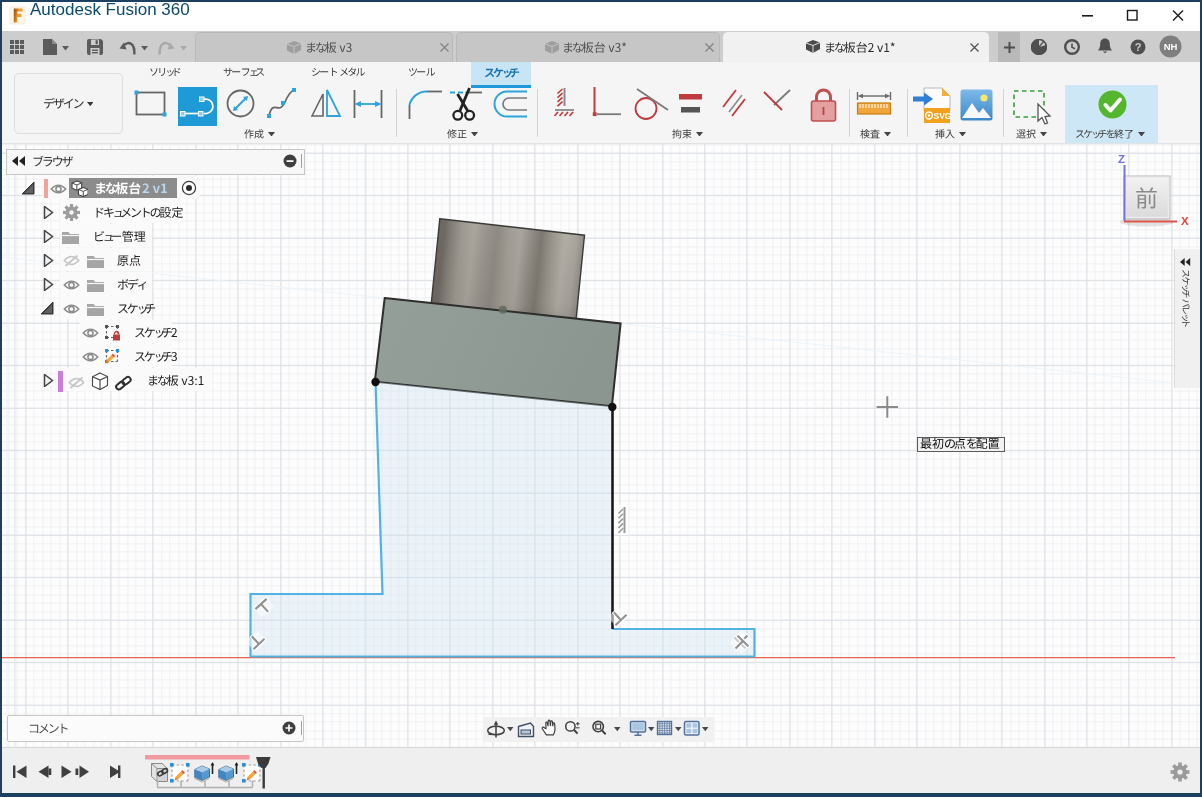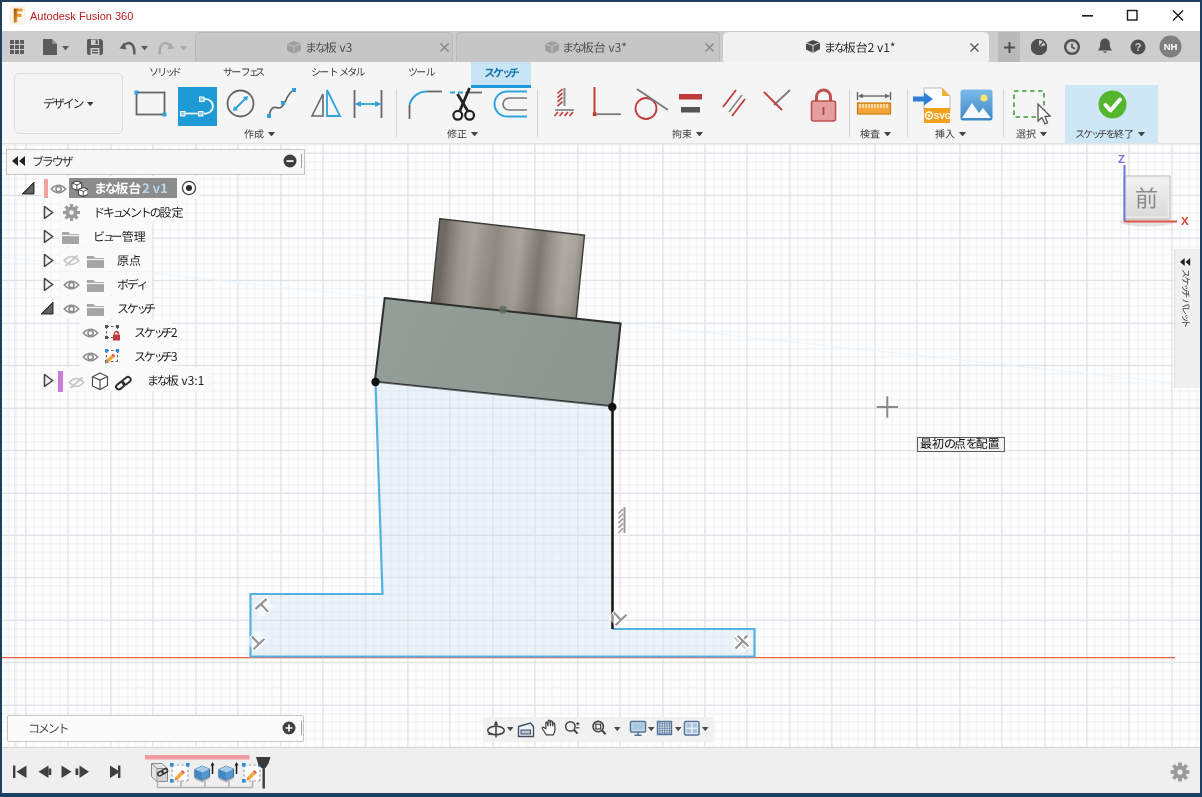--- a/index.html
+++ b/index.html
@@ -15,21 +15,21 @@
         <stop offset="0" stop-color="#8a4d14"></stop>
         <stop offset="0.35" stop-color="#c87818"></stop>
         <stop offset="0.6" stop-color="#f0a13c"></stop>
         <stop offset="1" stop-color="#e8941f"></stop>
       </linearGradient>
     </defs>
     <rect x="0.5" y="0.5" width="16" height="18" rx="1" fill="#fbeedd"></rect>
     <rect x="1.5" y="2" width="14" height="15" fill="#fdf6ec"></rect>
     <path d="M4.8 16.5 V2.5 H13.5 V5.6 H8.3 V7.8 H12.4 V10.9 H8.3 V16.5 Z" fill="url(#lg)"></path>
   </svg>
-<div class="abs" style="left:30px;top:10px;font-size:11px;color:#b91c1c">Autodesk Fusion 360</div>
+<div class="abs" style="left:30px;top:0;font-size:17px;color:#0c4a6e">Autodesk Fusion 360</div>
 <svg style="position:absolute;left:1080px;top:8px;" width="110" height="16" viewBox="0 0 110 16">
     <rect x="2" y="7" width="11" height="1.6" fill="#1a1a1a"></rect>
     <rect x="47.5" y="2.5" width="9.5" height="9.5" fill="none" stroke="#1a1a1a" stroke-width="1.4"></rect>
     <path d="M93 2.5 L103 12.5 M103 2.5 L93 12.5" stroke="#1a1a1a" stroke-width="1.4"></path>
   </svg>
 <div class="abs" style="left:1px;top:31px;width:1199px;height:31px;background:#cdcdcd"></div>
 <svg style="position:absolute;left:10px;top:40px;" width="14" height="14" viewBox="0 0 14 14">
     <rect x="0" y="0" width="4" height="4" fill="#5b5b5b"></rect>
     <rect x="5" y="0" width="4" height="4" fill="#5b5b5b"></rect>
     <rect x="10" y="0" width="4" height="4" fill="#5b5b5b"></rect>

